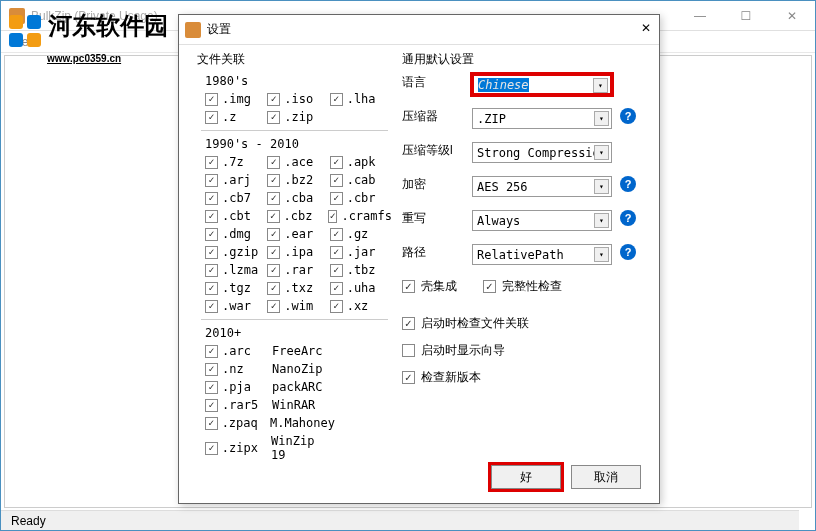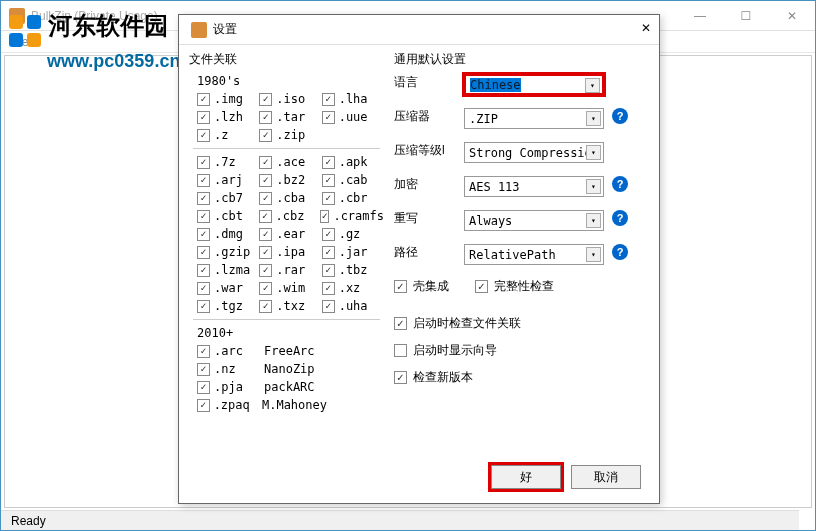--- a/index.html
+++ b/index.html
@@ -5,47 +5,47 @@
 * { box-sizing: border-box; margin: 0; padding: 0; }
 body { font-family: "SimSun", "Microsoft YaHei", sans-serif; font-size: 12px; background: #fff; width: 816px; height: 531px; position: relative; overflow: hidden; }
 .main-window { position: absolute; top: 0; left: 0; width: 816px; height: 531px; border: 1px solid #4a90c0; background: #fff; }
 .main-title { height: 30px; background: #fff; border-bottom: 1px solid #e0e0e0; display: flex; align-items: center; padding-left: 8px; color: #aaa; }
 .main-title-icon { width: 16px; height: 16px; background: #d98c3a; border-radius: 2px; margin-right: 6px; }
 .win-controls { position: absolute; right: 0; top: 0; display: flex; }
 .win-btn { width: 46px; height: 30px; display: flex; align-items: center; justify-content: center; color: #888; }
 .menu-bar { height: 22px; background: #fff; padding-left: 8px; border-bottom: 1px solid #e8e8e8; display: flex; align-items: center; color: #888; }
 .watermark { position: absolute; top: 10px; left: 5px; z-index: 50; pointer-events: none; }
 .wm-text { font-size: 24px; font-weight: bold; color: #000000; font-family: "Microsoft YaHei"; }
-.wm-url { font-size: 18px; color: #0369a1; font-weight: bold; }
+.wm-url { font-size: 10px; color: #000000; font-weight: bold; text-decoration: underline; }
 .wm-logo { display: inline-block; vertical-align: middle; }
 .main-client { position: absolute; top: 52px; left: 1px; right: 1px; bottom: 20px; border: 1px solid #ccc; margin: 2px; }
 .status-bar { position: absolute; bottom: 0; left: 0; right: 16px; height: 20px; background: #f0f0f0; border-top: 1px solid #ddd; padding-left: 10px; display: flex; align-items: center; }
 .status-r { position: absolute; right: 8px; bottom: 3px; width: 10px; height: 10px; }
 
 .dialog { position: absolute; top: 14px; left: 178px; width: 482px; height: 490px; background: #fff; border: 1px solid #666; box-shadow: 2px 2px 8px rgba(0,0,0,0.2); z-index: 100; }
-.dlg-title { height: 30px; background: #fff; border-bottom: 1px solid #e0e0e0; display: flex; align-items: center; padding-left: 12px; }
+.dlg-title { height: 30px; background: #fff; border-bottom: 1px solid #e0e0e0; display: flex; align-items: center; padding-left: 6px; }
 .dlg-icon { width: 16px; height: 16px; background: #d98c3a; border-radius: 2px; margin-right: 6px; }
 .dlg-close { position: absolute; right: 8px; top: 6px; }
-.dlg-body { display: flex; padding: 6px 10px; }
+.dlg-body { display: flex; padding: 6px 18px; }
 .col-left { width: 195px; }
 .col-right { flex: 1; padding-left: 10px; }
 .group-label { margin-bottom: 6px; }
 .era { font-family: monospace; margin: 6px 0 4px 8px; }
 .chk-row { display: flex; margin-bottom: 4px; margin-left: 8px; }
 .chk-item { display: flex; align-items: center; width: 64px; font-family: monospace; }
 .chk-item.wide { width: 130px; }
 .chk { width: 13px; height: 13px; border: 1px solid #888; margin-right: 4px; display: inline-flex; align-items: center; justify-content: center; background: #fff; }
 .chk.on::before { content: "✓"; font-size: 10px; color: #333; line-height: 1; }
 .hr { border-top: 1px solid #ccc; margin: 6px 4px; }
 .setting-row { display: flex; align-items: flex-start; margin-bottom: 12px; height: 22px; }
 .setting-label { width: 70px; }
 .combo { flex: 1; height: 21px; border: 1px solid #999; background: #fff; display: flex; align-items: center; padding-left: 4px; position: relative; font-family: monospace; max-width: 140px; }
 .combo-arrow { position: absolute; right: 2px; top: 2px; width: 15px; height: 15px; border: 1px solid #aaa; background: #f0f0f0; display: flex; align-items: center; justify-content: center; font-size: 8px; }
 .combo.hl { border: 2px solid #d00; outline: 2px solid #d00; }
-.combo.hl .combo-text { background: #0078d7; color: #0f172a; display: inline-block; }
+.combo.hl .combo-text { background: #0078d7; color: #e5e5e5; display: inline-block; font-style: italic; }
 .help-icon { width: 16px; height: 16px; border-radius: 50%; background: #0066cc; color: #fff; display: inline-flex; align-items: center; justify-content: center; font-weight: bold; font-size: 11px; margin-left: 8px; }
 .chk-option { display: flex; align-items: center; margin-bottom: 10px; }
 .chk-option .chk { margin-right: 6px; }
 .chk-option.off .chk::before { content: ""; }
 .btns { position: absolute; bottom: 14px; right: 18px; display: flex; gap: 10px; }
 .btn { width: 70px; height: 24px; border: 1px solid #888; background: #f0f0f0; display: flex; align-items: center; justify-content: center; }
 .btn.hl { outline: 3px solid #d00; }
 .two-col { display: flex; gap: 26px; margin-bottom: 10px; }
 </style>
 </head>
@@ -103,44 +103,31 @@
               <span>.iso</span>
             </div>
             <div class="chk-item">
               <span class="chk on"></span>
               <span>.lha</span>
             </div>
           </div>
           <div class="chk-row">
             <div class="chk-item">
               <span class="chk on"></span>
-              <span>.lzh</span>
-            </div>
-            <div class="chk-item">
-              <span class="chk on"></span>
-              <span>.tar</span>
-            </div>
-            <div class="chk-item">
-              <span class="chk on"></span>
-              <span>.uue</span>
-            </div>
-          </div>
-          <div class="chk-row">
-            <div class="chk-item">
-              <span class="chk on"></span>
               <span>.z</span>
             </div>
             <div class="chk-item">
               <span class="chk on"></span>
               <span>.zip</span>
             </div>
             <div class="chk-item"></div>
           </div>
         </div>
       <div class="hr"></div>
+      <div class="era">1990's - 2010</div>
       <div id="g1990">
           <div class="chk-row">
             <div class="chk-item">
               <span class="chk on"></span>
               <span>.7z</span>
             </div>
             <div class="chk-item">
               <span class="chk on"></span>
               <span>.ace</span>
             </div>
@@ -229,43 +216,43 @@
               <span>.rar</span>
             </div>
             <div class="chk-item">
               <span class="chk on"></span>
               <span>.tbz</span>
             </div>
           </div>
           <div class="chk-row">
             <div class="chk-item">
               <span class="chk on"></span>
+              <span>.tgz</span>
+            </div>
+            <div class="chk-item">
+              <span class="chk on"></span>
+              <span>.txz</span>
+            </div>
+            <div class="chk-item">
+              <span class="chk on"></span>
+              <span>.uha</span>
+            </div>
+          </div>
+          <div class="chk-row">
+            <div class="chk-item">
+              <span class="chk on"></span>
               <span>.war</span>
             </div>
             <div class="chk-item">
               <span class="chk on"></span>
               <span>.wim</span>
             </div>
             <div class="chk-item">
               <span class="chk on"></span>
               <span>.xz</span>
-            </div>
-          </div>
-          <div class="chk-row">
-            <div class="chk-item">
-              <span class="chk on"></span>
-              <span>.tgz</span>
-            </div>
-            <div class="chk-item">
-              <span class="chk on"></span>
-              <span>.txz</span>
-            </div>
-            <div class="chk-item">
-              <span class="chk on"></span>
-              <span>.uha</span>
             </div>
           </div>
         </div>
       <div class="hr"></div>
       <div class="era">2010+</div>
       <div id="g2010">
           <div class="chk-row">
             <div class="chk-item wide">
               <span class="chk on"></span>
               <span style="width:50px;display:inline-block">.arc</span>
@@ -282,22 +269,36 @@
           <div class="chk-row">
             <div class="chk-item wide">
               <span class="chk on"></span>
               <span style="width:50px;display:inline-block">.pja</span>
               <span>packARC</span>
             </div>
           </div>
           <div class="chk-row">
             <div class="chk-item wide">
               <span class="chk on"></span>
+              <span style="width:50px;display:inline-block">.rar5</span>
+              <span>WinRAR</span>
+            </div>
+          </div>
+          <div class="chk-row">
+            <div class="chk-item wide">
+              <span class="chk on"></span>
               <span style="width:50px;display:inline-block">.zpaq</span>
               <span>M.Mahoney</span>
+            </div>
+          </div>
+          <div class="chk-row">
+            <div class="chk-item wide">
+              <span class="chk on"></span>
+              <span style="width:50px;display:inline-block">.zipx</span>
+              <span>WinZip 19</span>
             </div>
           </div>
         </div>
     </div>
     <div class="col-right">
       <div class="group-label">通用默认设置</div>
 
       <div class="setting-row">
         <span class="setting-label">语言</span>
         <div class="combo hl">
@@ -316,21 +317,21 @@
       <div class="setting-row">
         <span class="setting-label">压缩等级l</span>
         <div class="combo">
             <span>Strong Compression</span>
             <span class="combo-arrow">▾</span>
           </div>
       </div>
       <div class="setting-row">
         <span class="setting-label">加密</span>
         <div class="combo">
-            <span>AES 113</span>
+            <span>AES 256</span>
             <span class="combo-arrow">▾</span>
           </div>
         <span class="help-icon">?</span>
       </div>
       <div class="setting-row">
         <span class="setting-label">重写</span>
         <div class="combo">
             <span>Always</span>
             <span class="combo-arrow">▾</span>
           </div>

